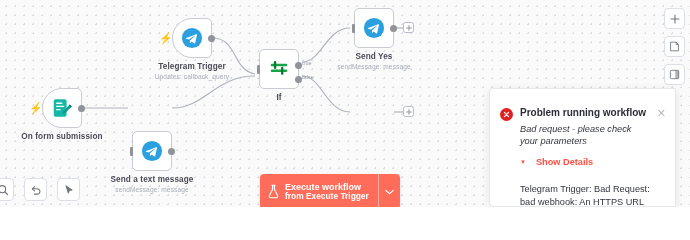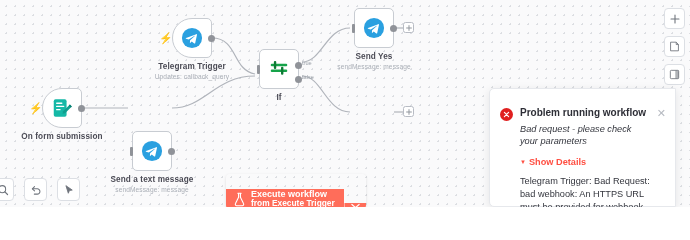--- a/index.html
+++ b/index.html
@@ -151,28 +151,27 @@
     border-radius: 4px;
     box-sizing: border-box;
     display: flex;
     align-items: center;
     justify-content: center;
   }
 
   
   .exec-wrap {
     position: absolute;
-    left: 226px;
+    left: 260px;
     top: 174px;
     display: flex;
     height: 35px;
     border-radius: 4px;
     overflow: hidden;
     box-shadow: 0 1px 3px rgba(0,0,0,.12);
-    align-items: flex-end;
   }
   .exec-main {
     background: #ff6d5a;
     display: flex;
     align-items: center;
     padding: 0 9px 0 7px;
     gap: 5px;
   }
   .exec-texts {
     display: flex;
@@ -244,27 +243,27 @@
   }
   .toast-close {
     flex: 0 0 auto;
     color: #b6bac1;
     font-size: 11px;
     line-height: 1;
     margin-top: 1px;
     margin-left: 2px;
   }
   .show-details {
-    margin: 9px 0 8px 20px;
+    margin: 9px 0 16px 20px;
     color: #ff4f42;
     font-size: 9.2px;
     font-weight: 700;
     display: flex;
     align-items: center;
-    gap: 3px;
+    gap: 10px;
   }
   .show-details .tri {
     font-size: 6px;
     line-height: 1;
   }
   .toast-detail {
     margin: 2px 0 4px 20px;
     font-size: 9.2px;
     color: #33353d;
     line-height: 1.42;

